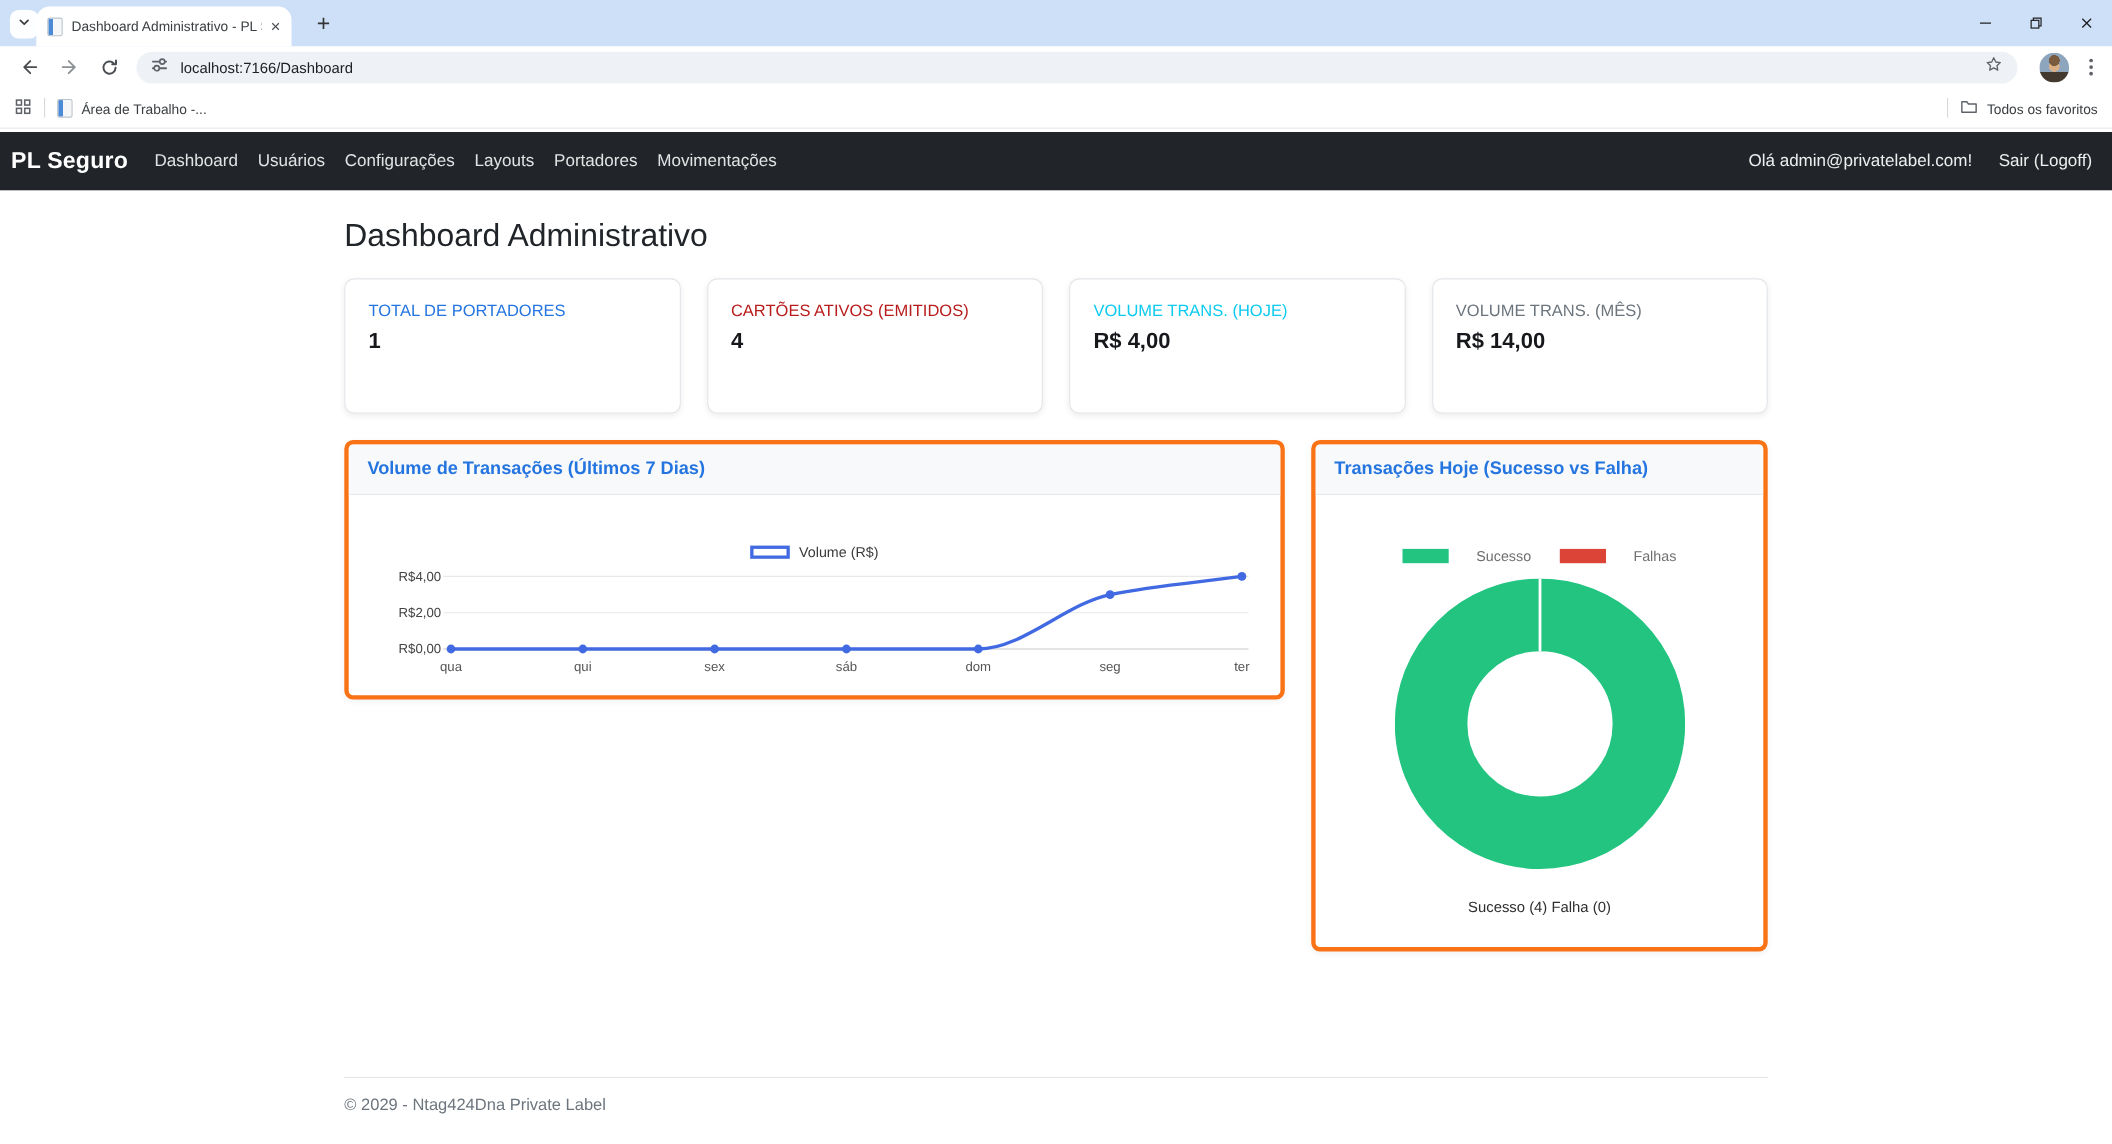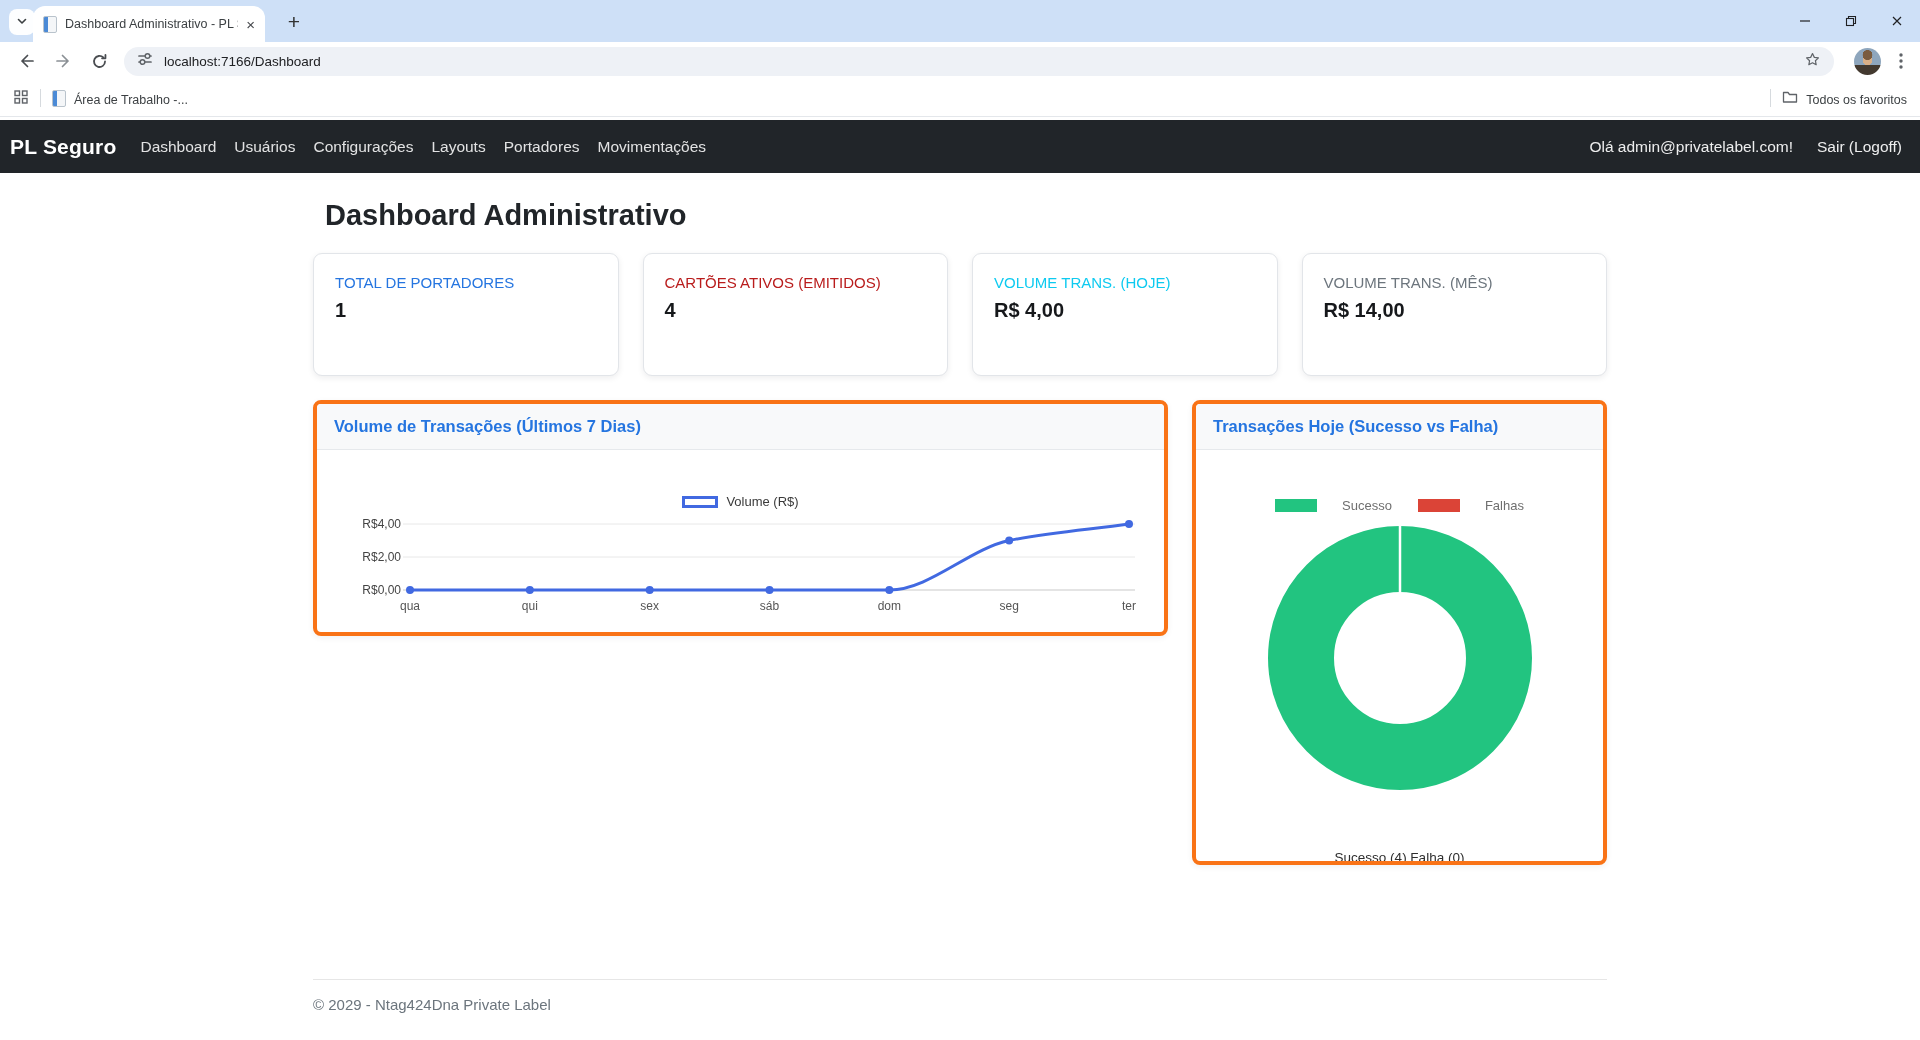--- a/index.html
+++ b/index.html
@@ -49,21 +49,21 @@
   .navbar { margin-top: 3px; height: 53px; background: #212529; display: flex; align-items: center;
     padding: 0 18px 0 10px; }
   .brand { color: #fff; font-size: 21px; font-weight: 700; margin-right: 15px; letter-spacing: 0.2px; }
   .nav-links { display: flex; align-items: center; }
   .nav-link { color: rgba(255,255,255,0.87); font-size: 15.5px; padding: 0 9px; text-decoration: none; }
   .nav-spacer { flex: 1; }
   .greeting { color: rgba(255,255,255,0.92); font-size: 15.5px; margin-right: 24px; }
   .logout-link { color: rgba(255,255,255,0.92); font-size: 15.5px; text-decoration: none; }
 
   .container { width: 1294px; margin: 0 auto; }
-  .page-title { margin: 26px 12px 21px; font-size: 29px; font-weight: 700; color: #212529; }
+  .page-title { margin: 26px 0 21px; font-size: 29px; font-weight: 400; color: #212529; }
 
   .cards-row { display: grid; grid-template-columns: repeat(4, 1fr); gap: 24px; }
   .stat-card { height: 123px; background: #fff; border: 1px solid #e2e5e9; border-radius: 9px;
     box-shadow: 0 2px 6px rgba(25,30,40,0.08); padding: 20px 21px; }
   .card-label { font-size: 15px; }
   .card-value { font-size: 20px; font-weight: 700; color: #16181b; margin-top: 8px; }
 
   .charts-row { display: flex; gap: 24px; margin-top: 24px; align-items: flex-start; }
   .panel { background: #fff; border: 4px solid #f97316; border-radius: 8px;
     box-shadow: 0 2px 6px rgba(25,30,40,0.06); overflow: hidden; }
@@ -78,21 +78,21 @@
   .chart-legend { position: absolute; top: 44px; left: 0; right: 0; display: flex;
     justify-content: center; align-items: center; gap: 8px; font-size: 13px; color: #3a3a3a; }
   .legend-box { width: 36px; height: 12px; border: 3px solid #4169e1; background: #fff; }
   #line-chart { position: absolute; left: 8px; top: 0; }
 
   .donut-legend { position: absolute; top: 48px; left: 0; right: 0; display: flex;
     justify-content: center; align-items: center; gap: 26px; font-size: 13px; color: #6f6f6f; }
   .donut-legend .entry { display: flex; align-items: center; gap: 25px; }
   .donut-swatch { width: 42px; height: 13px; }
   #donut-chart { position: absolute; top: 76px; left: 50%; margin-left: -132px; }
-  .donut-caption { position: absolute; top: 400px; left: 0; width: 100%; text-align: center;
+  .donut-caption { position: absolute; top: 367px; left: 0; width: 100%; text-align: center;
     font-size: 13.5px; color: #2f2f2f; }
 
   .footer { position: absolute; top: 859px; left: 50%; margin-left: -647px; width: 1294px;
     border-top: 1px solid #e6e6e6; padding-top: 16px; font-size: 15px; color: #6c757d; }
 </style>
 </head>
 <body>
 
 <div class="screen">
 

